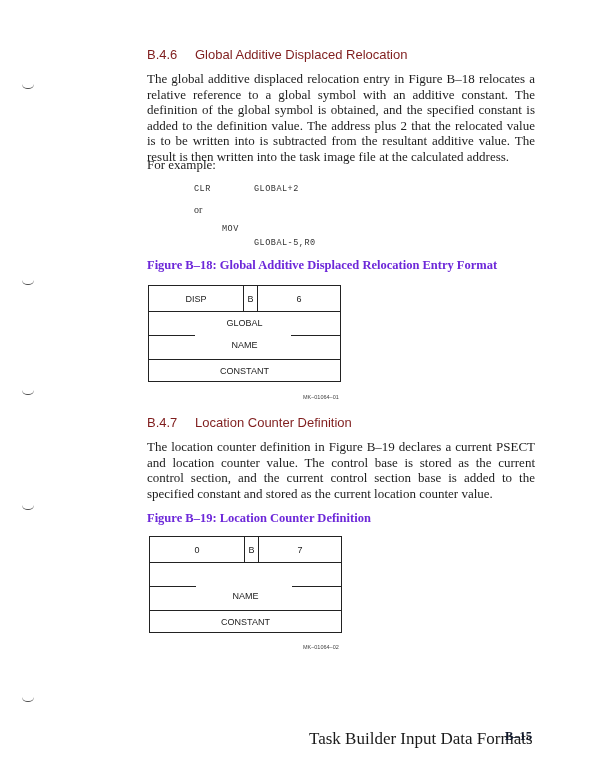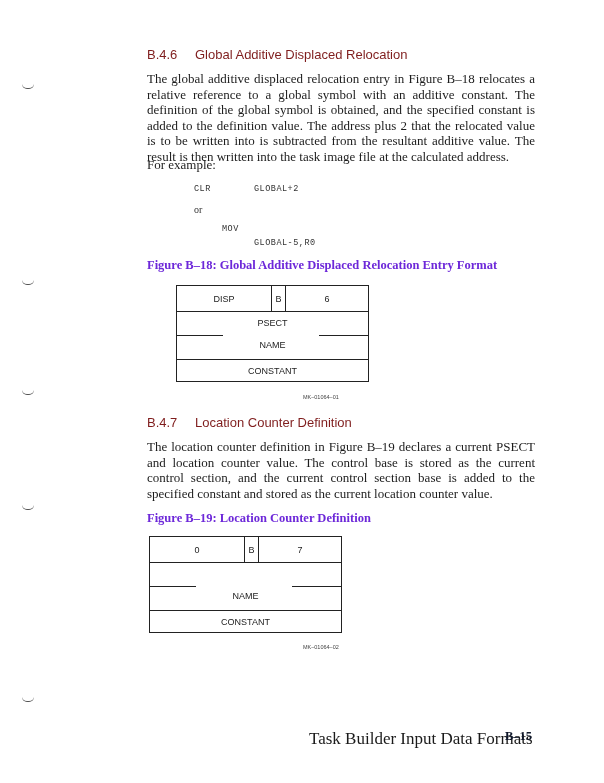--- a/index.html
+++ b/index.html
@@ -102,30 +102,30 @@
 </div>
 
 <div class="code" style="left:194px; top:184px;text-align:right;">CLR</div>
 <div class="code" style="left:254px; top:184px;">GLOBAL+2</div>
 <div class="code-or" style="left:194px; top:204px;">or</div>
 <div class="code" style="left:194px; top:224px;margin-left:28px;">MOV</div>
 <div class="code" style="left:254px; top:224px;margin-top:14px;">GLOBAL-5,R0</div>
 
 <div class="fig-caption" style="top:258px;">Figure B–18:  Global Additive Displaced Relocation Entry Format</div>
 
-<div class="diagram" style="left:148px; top:285px;margin-left:28px;">
+<div class="diagram" style="left:148px; top:285px;">
   <div class="row1">
     <div class="cell c1">DISP</div>
     <div class="cell c2">B</div>
     <div class="cell c3">6</div>
   </div>
   <div class="mid">
     <div class="line-l"></div>
     <div class="line-r"></div>
-    <div class="t1">PSECT</div>
+    <div class="t1">GLOBAL</div>
     <div class="t2">NAME</div>
   </div>
   <div class="bottom">CONSTANT</div>
 </div>
 <div class="fig-id" style="left:303px; top:394px;">MK–01064–01</div>
 
 <div class="section-heading" style="top:415px;">
   <span class="num">B.4.7</span><span>Location Counter Definition</span>
 </div>
 

